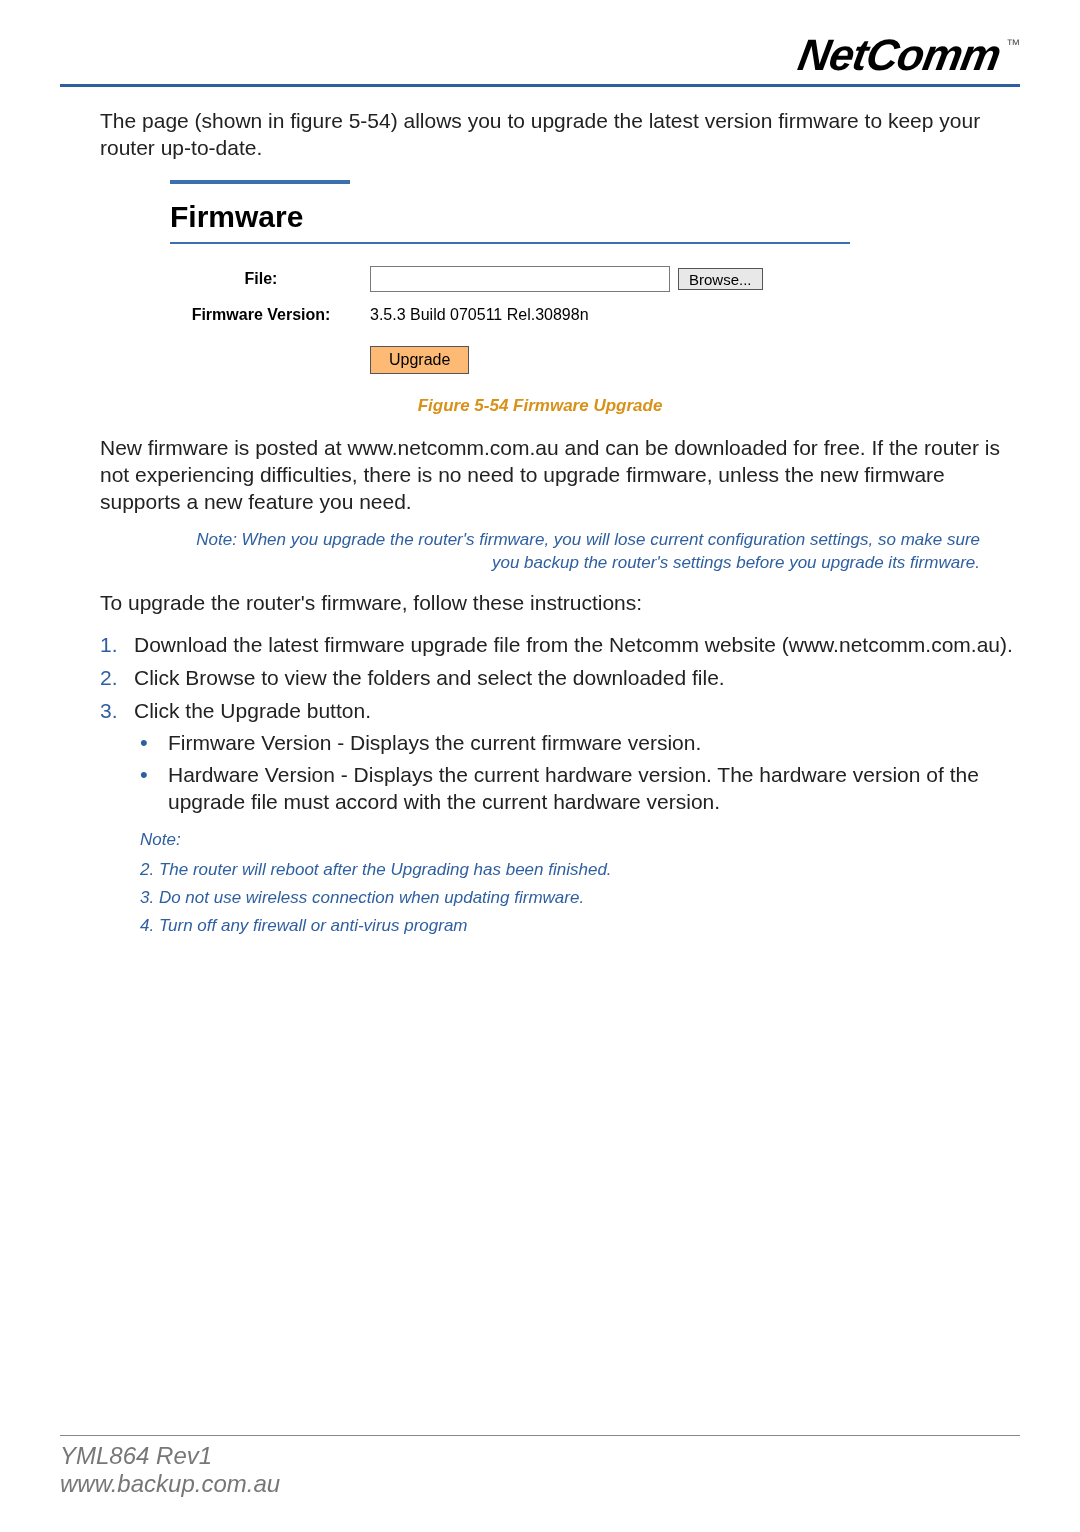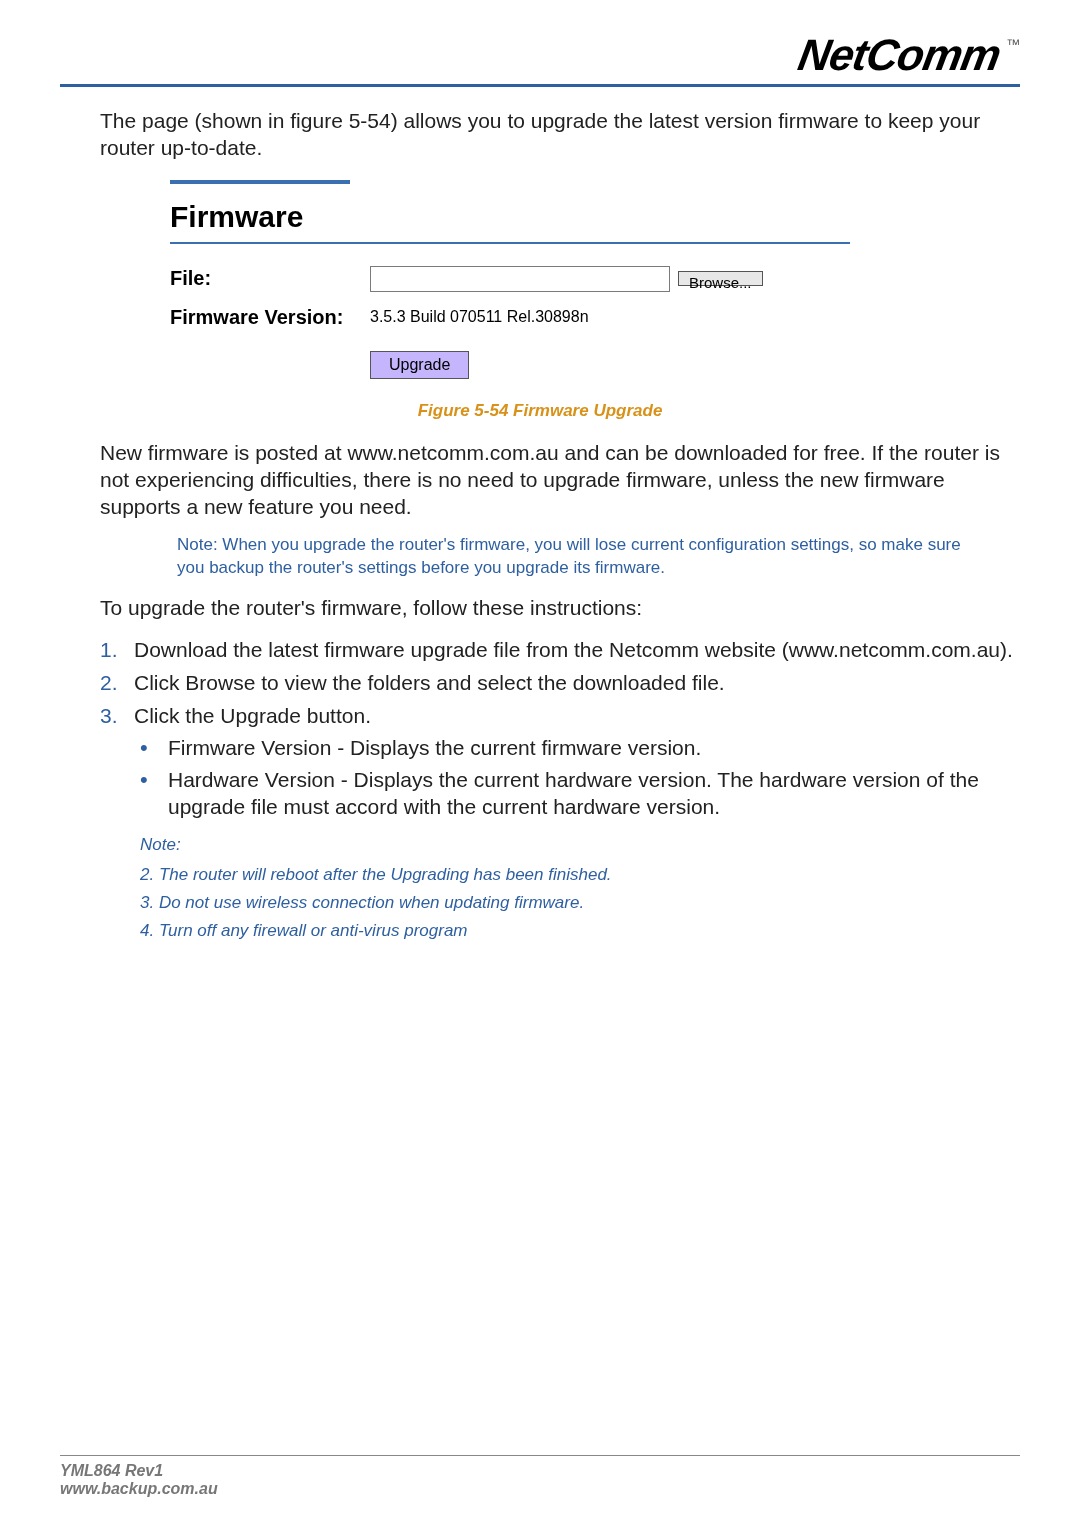--- a/index.html
+++ b/index.html
@@ -83,74 +83,76 @@
     background: #3a6fb0;
     margin-bottom: 22px;
   }
   .form-row {
     display: flex;
     align-items: center;
     margin-bottom: 14px;
   }
   .form-label {
     width: 200px;
-    text-align: left;
+    text-align: center;
     font-weight: bold;
-    font-size: 20px;
+    font-size: 16px;
     color: #000;
     padding-right: 18px;
   }
   .form-value {
     font-size: 16px;
     color: #000;
   }
   .file-input {
     width: 300px;
     height: 26px;
     border: 1px solid #7a7a7a;
     background: #fff;
     margin-right: 8px;
   }
   .browse-btn {
-    height: 15px;
+    height: 22px;
     padding: 2px 10px;
     border: 1px solid #555;
     background: #e8e8e8;
     font-size: 15px;
     color: #000;
     cursor: pointer;
   }
   .upgrade-row {
     margin-top: 22px;
     padding-left: 200px;
   }
   .upgrade-btn {
     height: 28px;
     padding: 2px 18px;
     border: 1px solid #555;
-    background: #c4b5fd;
+    background: #fdba74;
     font-size: 16px;
     color: #000;
     cursor: pointer;
   }
   .figure-caption {
     text-align: center;
     font-style: italic;
     font-size: 17px;
     color: #d8921a;
     font-weight: 600;
     margin: 6px 0 18px 0;
   }
   .note-italic {
     color: #2e5fa0;
+    font-style: italic;
     font-size: 17px;
     margin-left: 117px;
     margin-right: 40px;
     line-height: 1.35;
     margin-bottom: 14px;
+    text-align: right;
   }
   ol.steps {
     list-style: none;
     margin-left: 40px;
     margin-bottom: 10px;
   }
   ol.steps > li {
     display: flex;
     font-size: 21px;
     color: #222;
@@ -204,22 +206,21 @@
   .footer-line {
     height: 1px;
     background: #888;
     margin-bottom: 6px;
   }
   .footer-row {
     display: flex;
     justify-content: space-between;
     font-style: italic;
     color: #777;
-    font-size: 16px;
-    font-weight: bold;
+    font-size: 24px;
   }
   .footer-row .right { text-align: right; }
 </style>
 </head>
 <body>
 
 <div class="page">
 
   <div class="header-row">
     <div class="logo-wrap">

